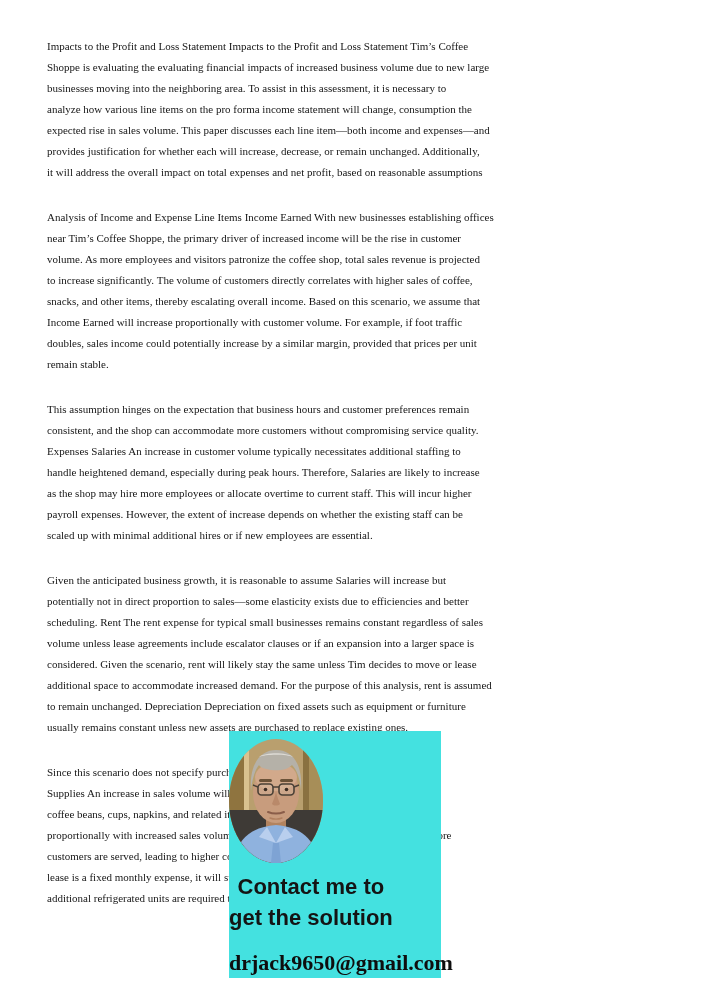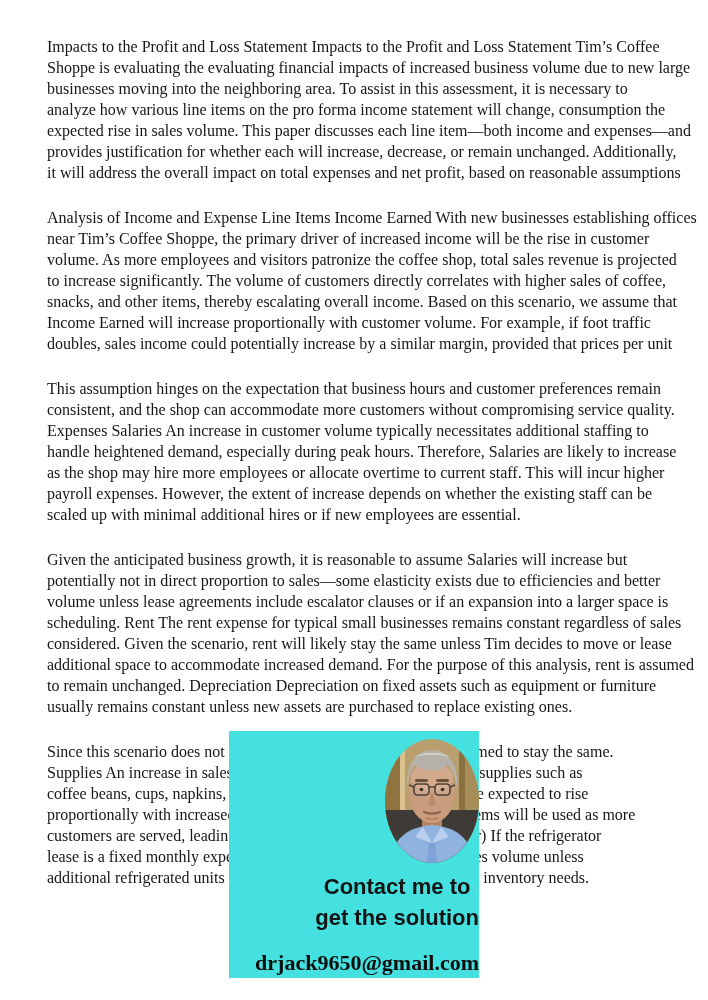--- a/index.html
+++ b/index.html
@@ -11,34 +11,34 @@
     overflow:hidden;
     font-family:"Liberation Serif", serif;
   }
   .document{
     position:absolute;
     left:47px;top:36px;width:622px;
     color:#161616;
   }
   .para{margin:0 0 24px 0;}
   .line{
-    font-size:16px;
+    font-size:11px;
     line-height:21px;
     height:21px;
     white-space:nowrap;
     color:#161616;
   }
   .popup{
     position:absolute;
     left:229px;top:731px;
-    width:250px;height:247px;
+    width:212px;height:247px;
     background:#44e1e0;
     display:flex;
     flex-direction:column;
-    align-items:flex-end;
+    align-items:flex-start;
     z-index:10;
   }
   .photo{
     margin-top:8px;
     width:94px;height:124px;
     display:block;
   }
   .popup-heading{
     margin-top:8px;
     font-family:"Liberation Sans", sans-serif;
@@ -74,35 +74,36 @@
       <div class="line">it will address the overall impact on total expenses and net profit, based on reasonable assumptions</div>
     </div>
     <div class="para">
       <div class="line">Analysis of Income and Expense Line Items Income Earned With new businesses establishing offices</div>
       <div class="line">near Tim’s Coffee Shoppe, the primary driver of increased income will be the rise in customer</div>
       <div class="line">volume. As more employees and visitors patronize the coffee shop, total sales revenue is projected</div>
       <div class="line">to increase significantly. The volume of customers directly correlates with higher sales of coffee,</div>
       <div class="line">snacks, and other items, thereby escalating overall income. Based on this scenario, we assume that</div>
       <div class="line">Income Earned will increase proportionally with customer volume. For example, if foot traffic</div>
       <div class="line">doubles, sales income could potentially increase by a similar margin, provided that prices per unit</div>
+      <div class="line">remain stable.</div>
     </div>
     <div class="para">
       <div class="line">This assumption hinges on the expectation that business hours and customer preferences remain</div>
       <div class="line">consistent, and the shop can accommodate more customers without compromising service quality.</div>
       <div class="line">Expenses Salaries An increase in customer volume typically necessitates additional staffing to</div>
       <div class="line">handle heightened demand, especially during peak hours. Therefore, Salaries are likely to increase</div>
       <div class="line">as the shop may hire more employees or allocate overtime to current staff. This will incur higher</div>
       <div class="line">payroll expenses. However, the extent of increase depends on whether the existing staff can be</div>
       <div class="line">scaled up with minimal additional hires or if new employees are essential.</div>
     </div>
     <div class="para">
       <div class="line">Given the anticipated business growth, it is reasonable to assume Salaries will increase but</div>
       <div class="line">potentially not in direct proportion to sales—some elasticity exists due to efficiencies and better</div>
+      <div class="line">scheduling. Rent The rent expense for typical small businesses remains constant regardless of sales</div>
       <div class="line">volume unless lease agreements include escalator clauses or if an expansion into a larger space is</div>
-      <div class="line">scheduling. Rent The rent expense for typical small businesses remains constant regardless of sales</div>
       <div class="line">considered. Given the scenario, rent will likely stay the same unless Tim decides to move or lease</div>
       <div class="line">additional space to accommodate increased demand. For the purpose of this analysis, rent is assumed</div>
       <div class="line">to remain unchanged. Depreciation Depreciation on fixed assets such as equipment or furniture</div>
       <div class="line">usually remains constant unless new assets are purchased to replace existing ones.</div>
     </div>
     <div class="para">
       <div class="line">Since this scenario does not specify purchases, depreciation is assumed to stay the same.</div>
       <div class="line">Supplies An increase in sales volume will raise the consumption of supplies such as</div>
       <div class="line">coffee beans, cups, napkins, and related items, so these expenses are expected to rise</div>
       <div class="line">proportionally with increased sales volume, as more consumable items will be used as more</div>

